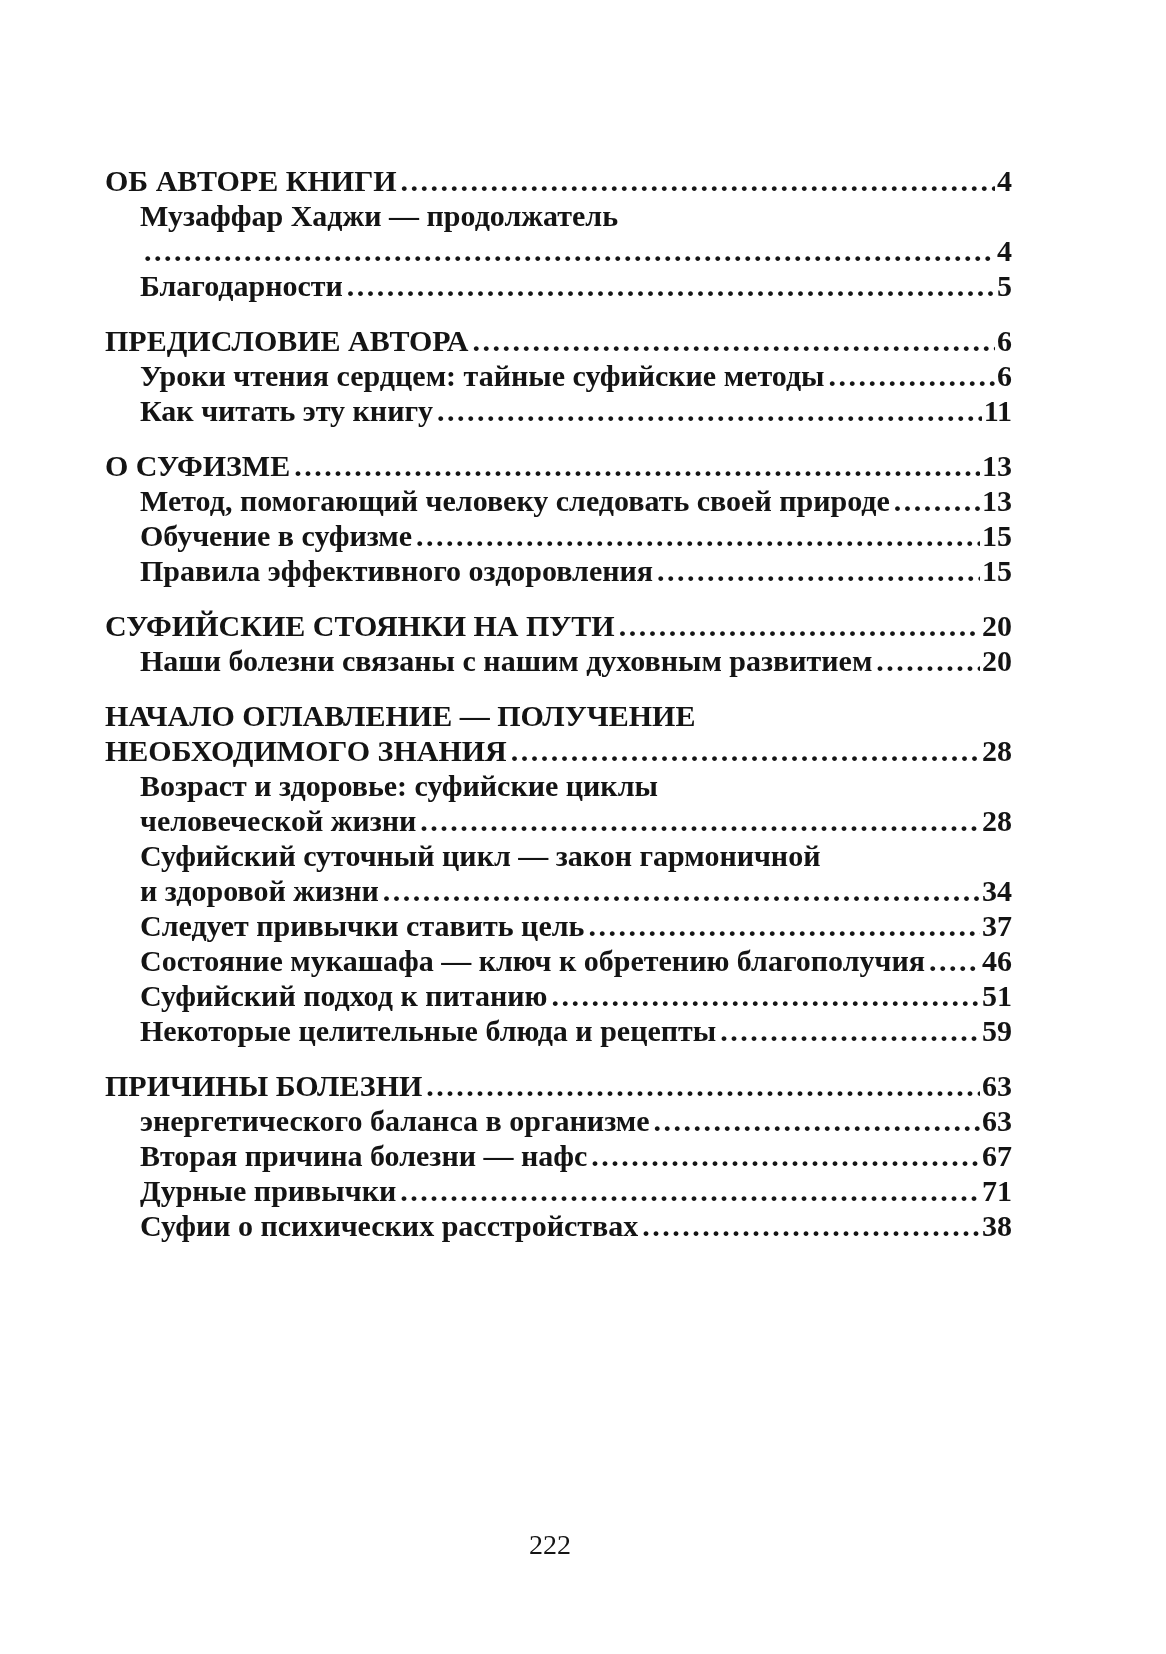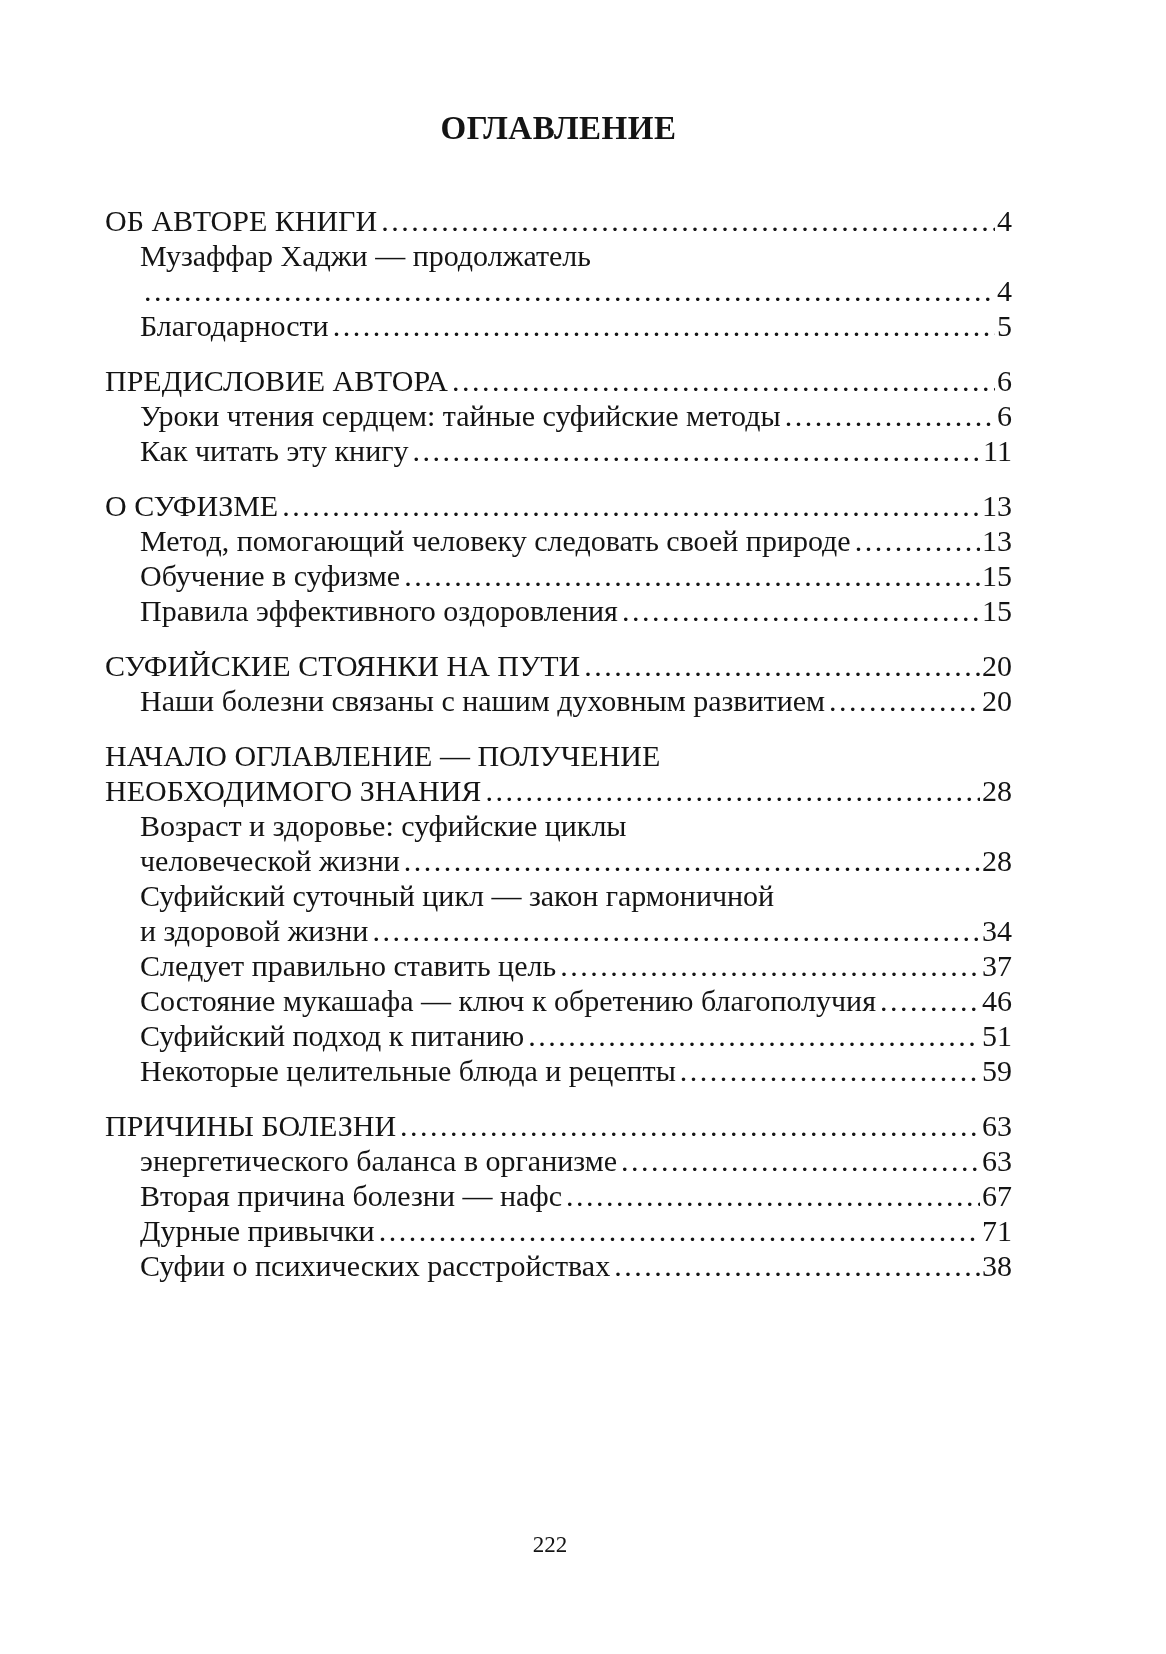--- a/index.html
+++ b/index.html
@@ -30,20 +30,21 @@
   }
   .toc {
     margin-top: 55px;
   }
   .row {
     display: flex;
     align-items: center;
     font-size: 30px;
     line-height: 35px;
     white-space: nowrap;
+    font-weight: bold;
   }
   .row.gap { margin-top: 20px; }
   .row.ind { padding-left: 35px; }
   .row .t {
     flex: 0 1 auto;
     min-width: 0;
     overflow: hidden;
   }
   .row .dots {
     flex: 1 1 0;
@@ -58,30 +59,29 @@
   .row .p {
     flex: 0 0 auto;
     text-align: right;
   }
   .footer {
     position: absolute;
     left: 88px;
     right: 154px;
     bottom: 92px;
     text-align: center;
-    font-size: 23px;
+    font-size: 28px;
     line-height: 34px;
   }
 </style>
 </head>
 <body>
 
 <div class="page">
   <div class="content">
-    <h1 class="doc-title">ОГЛАВЛЕНИЕ</h1>
     <div class="toc">
         <div class="row caps">
     <span class="t">ОБ АВТОРЕ КНИГИ</span>
     <span class="dots"></span>
     <span class="p">4</span>
   </div>
         <div class="row ind nopage">
     <span class="t">Музаффар Хаджи — продолжатель</span>
 
   </div>
@@ -160,21 +160,21 @@
         <div class="row ind nopage">
     <span class="t">Суфийский суточный цикл — закон гармоничной</span>
 
   </div>
         <div class="row ind">
     <span class="t">и здоровой жизни</span>
     <span class="dots"></span>
     <span class="p">34</span>
   </div>
         <div class="row ind">
-    <span class="t">Следует правильно ставить цель</span>
+    <span class="t">Следует привычки ставить цель</span>
     <span class="dots"></span>
     <span class="p">37</span>
   </div>
         <div class="row ind">
     <span class="t">Состояние мукашафа — ключ к обретению благополучия</span>
     <span class="dots"></span>
     <span class="p">46</span>
   </div>
         <div class="row ind">
     <span class="t">Суфийский подход к питанию</span>

